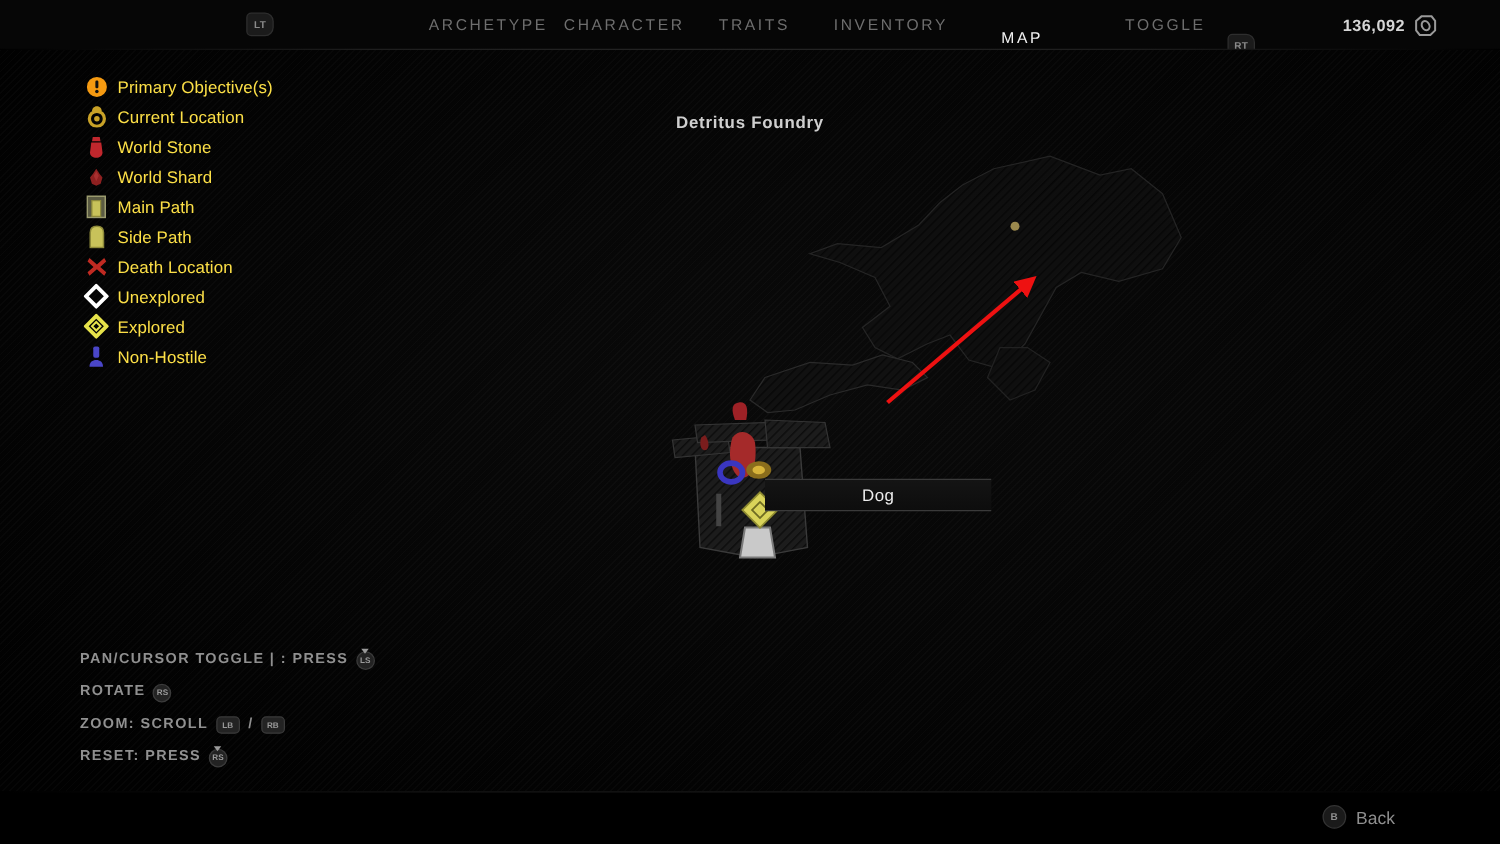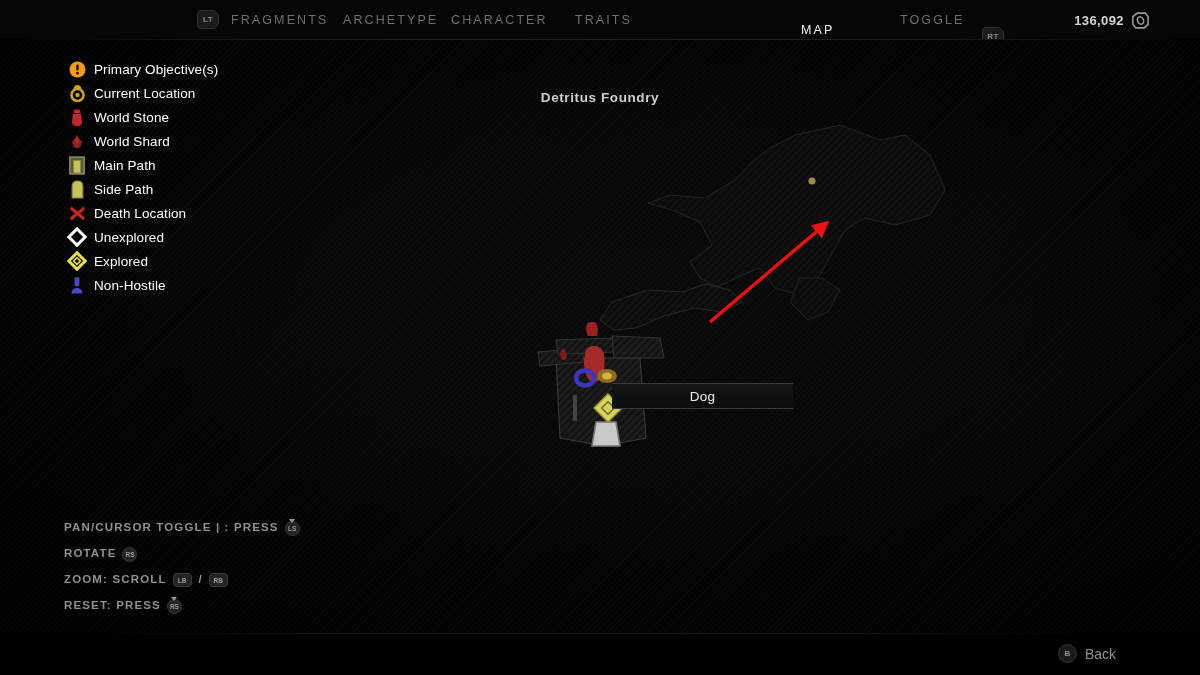--- a/index.html
+++ b/index.html
@@ -42,21 +42,21 @@
     position:absolute; right:50px; top:0; height:40px;
     display:flex; align-items:center; gap:7px;
   }
   #currency .amt{ font-size:13px; font-weight:bold; color:#d6d6d6; letter-spacing:.4px; }
   .scrap-ico{ width:19px;height:19px; display:block; }
 
   
   #legend{ position:absolute; left:64px; top:57px; width:300px; }
   .legrow{ display:flex; align-items:center; height:24px; }
   .legicon{ width:26px; height:22px; display:flex; align-items:center; justify-content:center; flex:none; }
-  .leglabel{ font-size:13.5px; color:#ffffff; margin-left:4px; letter-spacing:.1px; }
+  .leglabel{ font-size:13.5px; color:#fde047; margin-left:4px; letter-spacing:.1px; }
 
   
   #maptitle{
     position:absolute; left:0; top:50px; width:1200px; text-align:center;
     font-size:13.5px; font-weight:bold; color:#cfcfcf; letter-spacing:.6px;
   }
 
   
   #mapwrap{ position:absolute; left:0; top:40px; width:1200px; height:593px; overflow:hidden; }
   #maptex{
@@ -119,24 +119,24 @@
     font-size:8px;font-weight:bold;color:#8f8f8f; flex:none;
   }
   #backbtn .lbl{ font-size:14px; color:#8f8f8f; }
 </style>
 </head>
 <body>
 
 <div id="topbar">
   <div style="position:absolute;left:197px;top:10px;" class="bumper">LT</div>
 
-  <div class="navtab" style="position:absolute;left:229px;">FRAGMENTS</div>
   <div class="navtab" style="position:absolute;left:341px;">ARCHETYPE</div>
   <div class="navtab" style="position:absolute;left:449px;">CHARACTER</div>
   <div class="navtab" style="position:absolute;left:573px;">TRAITS</div>
+  <div class="navtab" style="position:absolute;left:665px;">INVENTORY</div>
   <div class="navtab active" style="position:absolute;left:799px;margin-top:20px;">MAP</div>
   <div class="navtab" style="position:absolute;left:898px;">TOGGLE</div>
 
   <div style="position:absolute;left:982px;top:10px;margin-top:17px;" class="bumper">RT</div>
 
   <div id="currency">
     <span class="amt">136,092</span>
     <svg class="scrap-ico" viewBox="0 0 20 20">
       <path d="M6.5 2.2 L15 2.2 L18 6 L18 14 L14 17.8 L5 17.8 L2 14 L2 6 Z" fill="none" stroke="#9a9a9a" stroke-width="1.7"></path>
       <ellipse cx="10" cy="10" rx="3.1" ry="4" fill="none" stroke="#9a9a9a" stroke-width="1.7" transform="rotate(-28 10 10)"></ellipse>

